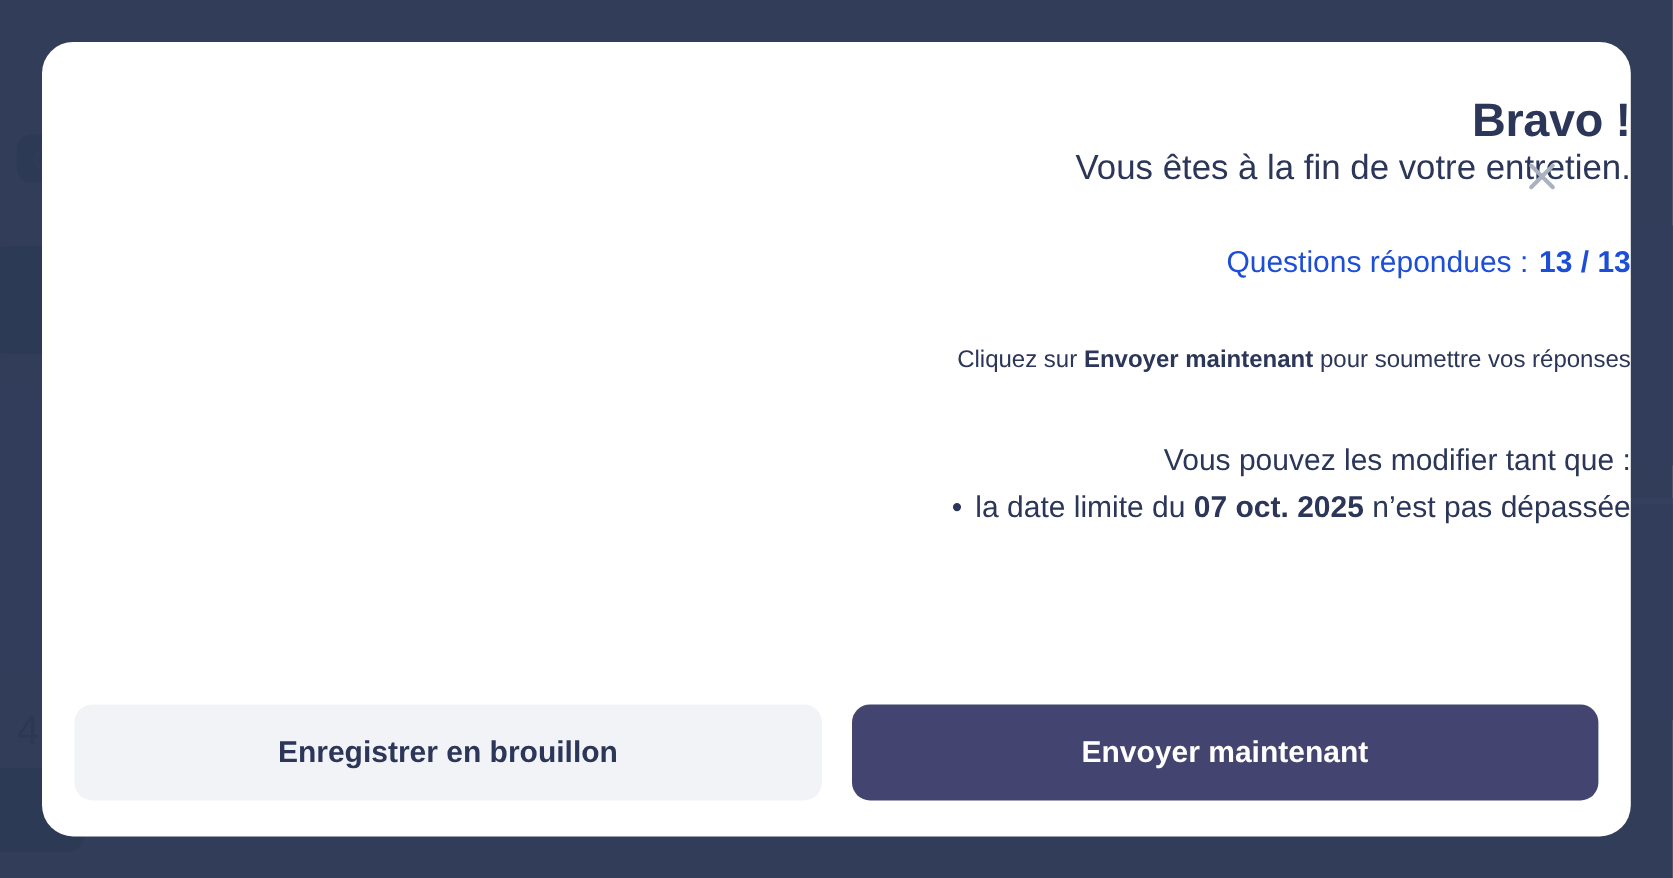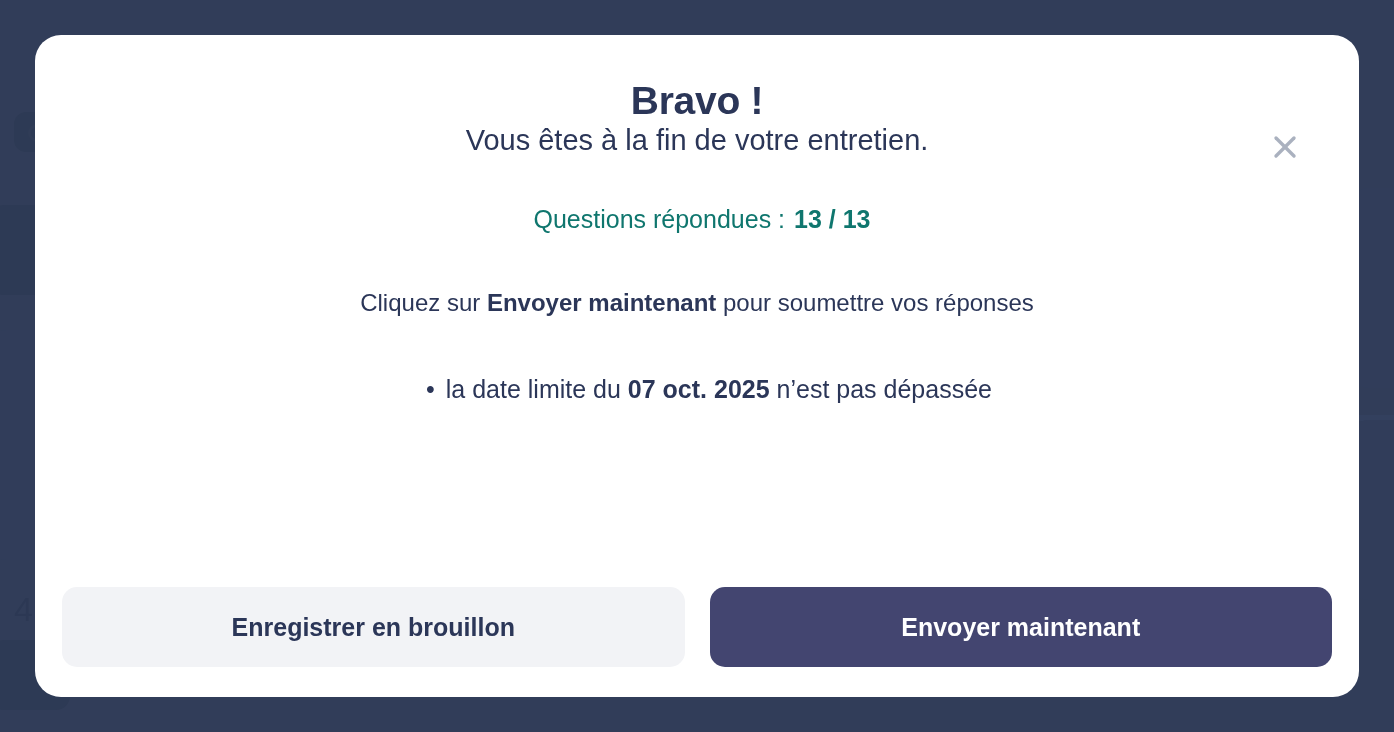--- a/index.html
+++ b/index.html
@@ -76,53 +76,53 @@
     justify-content: center;
     background: transparent;
     border: none;
     cursor: pointer;
     padding: 0;
   }
   .close-button svg { display: block; }
 
   .modal-body {
     padding-top: 44px;
-    text-align: center;
+    text-align: right;
     color: #2b3658;
   }
 
   .title {
     font-size: 39px;
     font-weight: bold;
     letter-spacing: -0.3px;
     line-height: 1.15;
     color: #2b3658;
   }
 
   .subtitle {
     font-size: 29px;
     font-weight: normal;
     color: #2b3658;
   }
 
   .count-line {
     margin-top: 48px;
     font-size: 25px;
-    color: #0f766e;
+    color: #1d4ed8;
     padding-left: 10px;
   }
   .count-line .count-value {
     font-weight: bold;
     margin-left: 9px;
     font-size: 25px;
   }
 
   .instructions {
     margin-top: 52px;
-    font-size: 24px;
+    font-size: 20px;
     line-height: 1.44;
     color: #2b3658;
   }
   .instructions b { font-weight: bold; }
 
   .conditions {
     margin-top: 50px;
     font-size: 25px;
     line-height: 1.56;
     color: #2b3658;
@@ -212,20 +212,21 @@
       <span>Questions répondues :</span><span class="count-value">13 / 13</span>
     </p>
 
     <div class="instructions">
       <div>
         <span>Cliquez sur </span><b>Envoyer maintenant</b><span> pour soumettre vos réponses</span>
       </div>
     </div>
 
     <div class="conditions">
+      <div>Vous pouvez les modifier tant que :</div>
       <ul class="conditions-list">
         <li><span>la date limite du </span><b>07 oct. 2025</b><span> n’est pas dépassée</span></li>
       </ul>
     </div>
   </div>
 
   <div class="footer">
     <button class="btn btn-draft">Enregistrer en brouillon</button>
     <button class="btn btn-send">Envoyer maintenant</button>
   </div>

